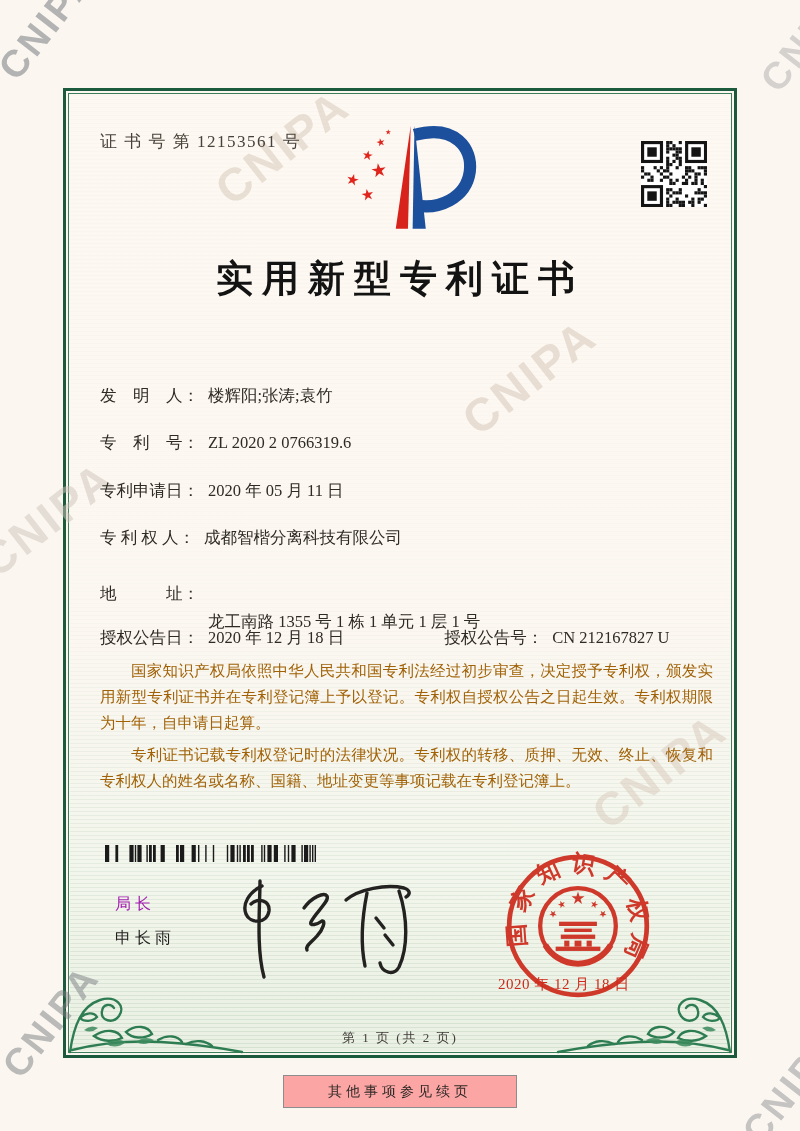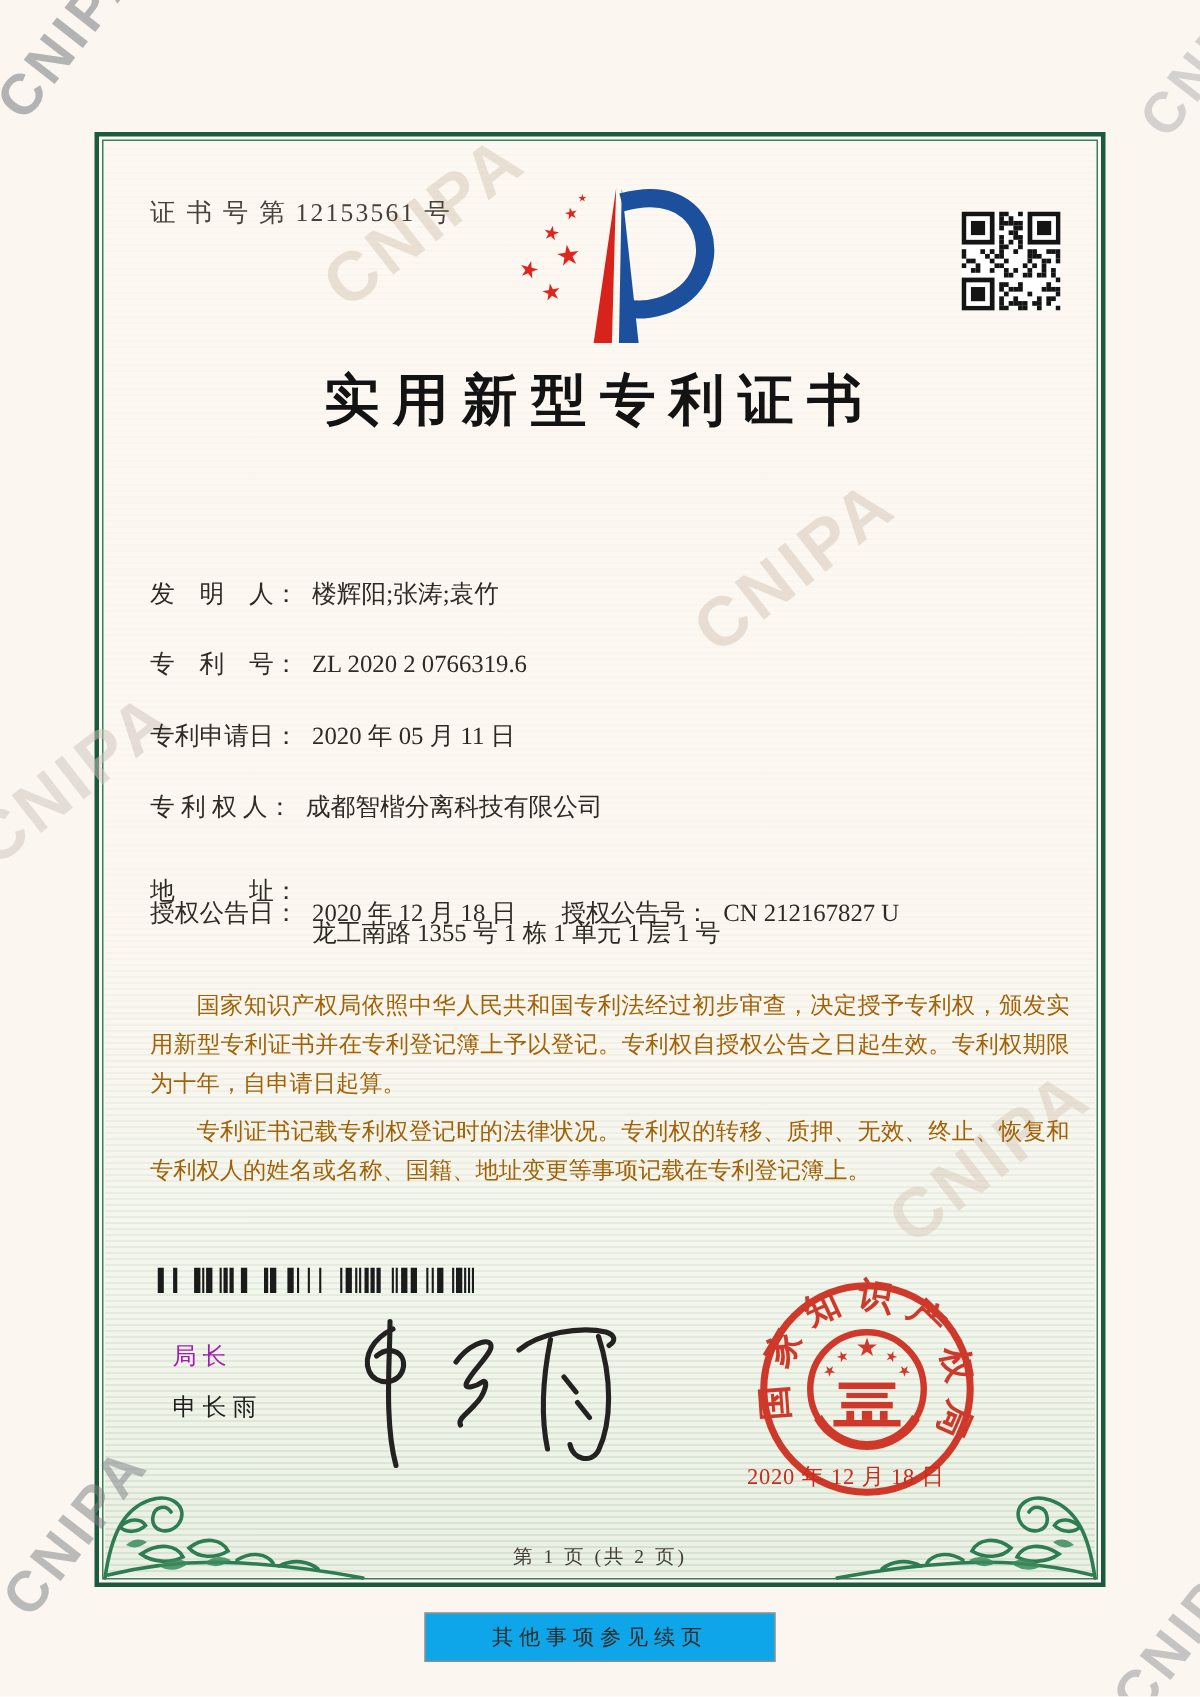--- a/index.html
+++ b/index.html
@@ -26,42 +26,42 @@
             -webkit-mask-image:linear-gradient(180deg,rgba(0,0,0,0.10) 0%,rgba(0,0,0,0.08) 52%,rgba(0,0,0,0.45) 76%,rgba(0,0,0,0.75) 100%);
             mask-image:linear-gradient(180deg,rgba(0,0,0,0.10) 0%,rgba(0,0,0,0.08) 52%,rgba(0,0,0,0.45) 76%,rgba(0,0,0,0.75) 100%);}
   .ornament{position:absolute;z-index:2;}
   .orn-left{left:66px;top:984px;}
   .orn-right{right:66px;top:984px;transform:scaleX(-1);}
 
   .abs{position:absolute;z-index:3;}
   .cert-no{left:100px;top:130px;font-size:17px;color:#474139;letter-spacing:1.5px;}
   .logo{left:332px;top:114px;width:150px;height:130px;}
   .qr{left:641px;top:141px;width:66px;height:66px;}
-  .doc-title{left:0;right:0;top:242px;text-align:center;font-size:37px;font-weight:bold;
+  .doc-title{left:0;right:0;top:254px;text-align:center;font-size:37px;font-weight:bold;
              letter-spacing:9px;color:#131313;}
   .row{left:100px;width:614px;font-size:16.5px;color:#2e2a24;line-height:1.35;}
   .row .lbl{margin-right:9px;}
   .r0{top:337px;} .r1{top:385px;} .r2{top:432px;} .r3{top:480px;} .r4{top:527px;}
   .addr{top:558px;display:flex;margin-top:25px;}
   .addr .lbl{flex:0 0 auto;}
   .addr .addr-lines{line-height:26px;}
-  .grant{top:598px;display:flex;gap:30px;}
+  .grant{top:627px;display:flex;gap:100px;}
   .paras{left:100px;top:658px;width:613px;font-size:15.5px;line-height:26px;
          text-align:justify;color:#a16207;}
   .paras p{margin:0 0 6px;text-indent:2em;}
   .barcode{left:105px;top:845px;width:215px;height:17px;}
   .sig-post{left:115px;top:894px;font-size:16px;letter-spacing:4px;color:#a21caf;}
   .sig-name{left:115px;top:928px;font-size:16px;letter-spacing:4px;color:#201f1d;}
   .signature{left:218px;top:876px;width:218px;height:106px;}
   .seal{left:492px;top:840px;width:172px;height:172px;z-index:4;}
   .seal-date{left:498px;top:975px;width:150px;font-size:15px;color:#cd2a1b;letter-spacing:0.5px;
              z-index:5;white-space:nowrap;}
   .page-info{left:0;right:0;top:1029px;text-align:center;font-size:13px;color:#413d38;letter-spacing:2px;}
   .footer-box{left:283px;top:1075px;width:234px;height:33px;box-sizing:border-box;
-              border:1px solid #8d8d8d;background:#0ea5e9;display:flex;align-items:center;
+              border:1px solid #8d8d8d;background:#fca5a5;display:flex;align-items:center;
               justify-content:center;font-size:14px;letter-spacing:4px;color:#2e2a26;}
 </style>
 </head>
 <body>
 
 <div class="page">
 
   <div class="frame">
     <div class="frame-bg"></div>
     <div class="frame-inner-line"></div>

